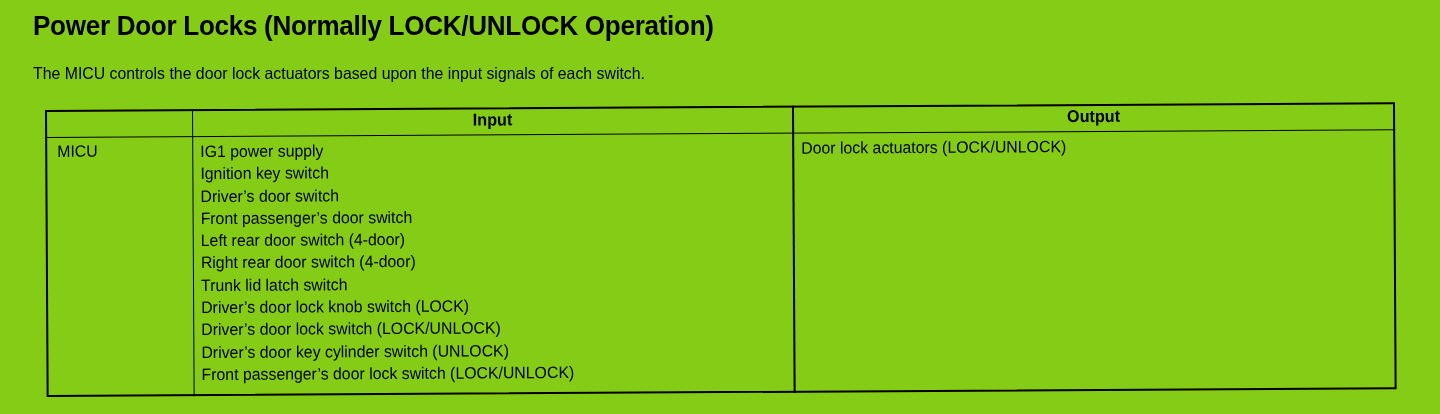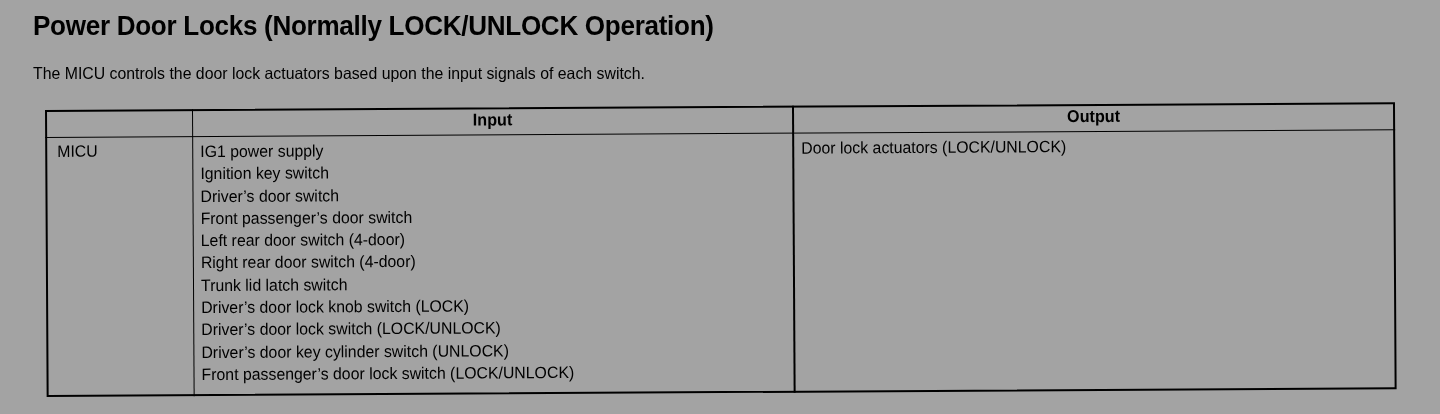--- a/index.html
+++ b/index.html
@@ -13,21 +13,21 @@
     height: 414px;
     overflow: hidden;
     font-family: "Liberation Sans", "DejaVu Sans", sans-serif;
     color: #000000;
     position: relative;
   }
 
   .page {
     position: absolute;
     inset: 0;
-    background: #a3a3a3;
+    background: #84cc16;
   }
 
   
   .doc-title {
     position: absolute;
     left: 33px;
     top: 12px;
     font-size: 27px;
     font-weight: bold;
     letter-spacing: -0.3px;

